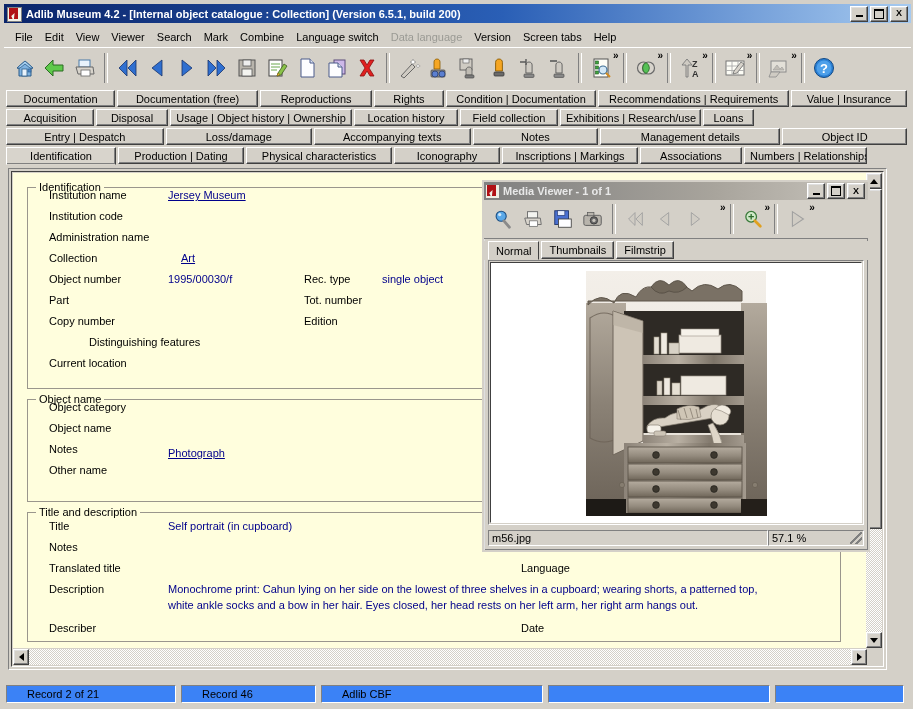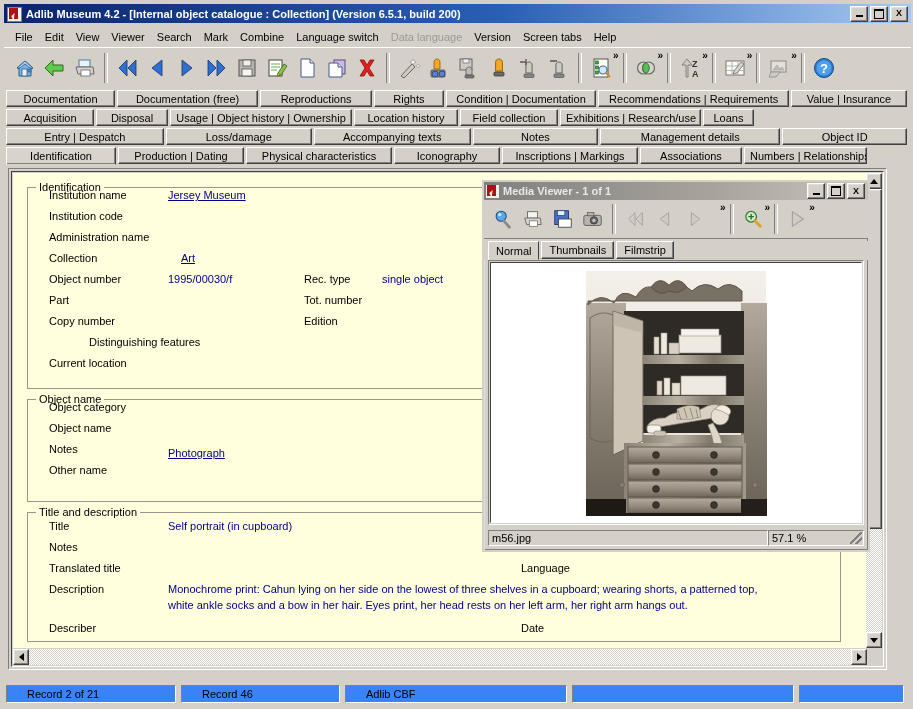--- a/index.html
+++ b/index.html
@@ -558,21 +558,21 @@
       <span class="lbl" style="left:36px;top:368px;">Notes</span>
       <span class="val" style="left:155px;top:368px;"></span>
 
       <span class="lbl" style="left:36px;top:389px;">Translated title</span>
       <span class="val" style="left:155px;top:389px;"></span>
       <span class="lbl" style="left:508px;top:389px;">Language</span>
       <span class="val" style="left:580px;top:389px;"></span>
 
       <span class="lbl" style="left:36px;top:410px;">Description</span>
       <span class="val" style="left:155px;top:410px;">Monochrome print: Cahun lying on her side on the lowest of three shelves in a cupboard; wearing shorts, a patterned top,</span>
-      <span class="val" style="left:155px;top:426px;">white ankle socks and a bow in her hair.  Eyes print, her head rests on her left arm, her right arm hangs out.</span>
+      <span class="val" style="left:155px;top:426px;">white ankle socks and a bow in her hair.  Eyes closed, her head rests on her left arm, her right arm hangs out.</span>
 
       <span class="lbl" style="left:36px;top:449px;">Describer</span>
       <span class="val" style="left:155px;top:449px;"></span>
       <span class="lbl" style="left:508px;top:449px;">Date</span>
       <span class="val" style="left:580px;top:449px;"></span>
 
     </div>
 
     <div class="vscroll">
       <div class="sb-btn" style="position:absolute;left:0;top:0;width:16px;height:16px;">
@@ -794,19 +794,19 @@
       <div class="cell" style="width:280px">m56.jpg</div>
       <div class="cell" style="width:96px;position:relative;">
         <span>57.1 %</span>
         <span class="grip"></span>
       </div>
     </div>
   </div>
 
   <div class="statusbar">
     <div class="cell" style="width:170px">Record 2 of 21</div>
-    <div class="cell" style="width:159px">Record 46</div>
+    <div class="cell" style="width:135px">Record 46</div>
     <div class="cell" style="width:222px">Adlib CBF</div>
     <div class="cell" style="width:222px"></div>
     <div class="cell" style="flex:1;position:relative;"></div>
   </div>
 
 </div>
 
 </body></html>

